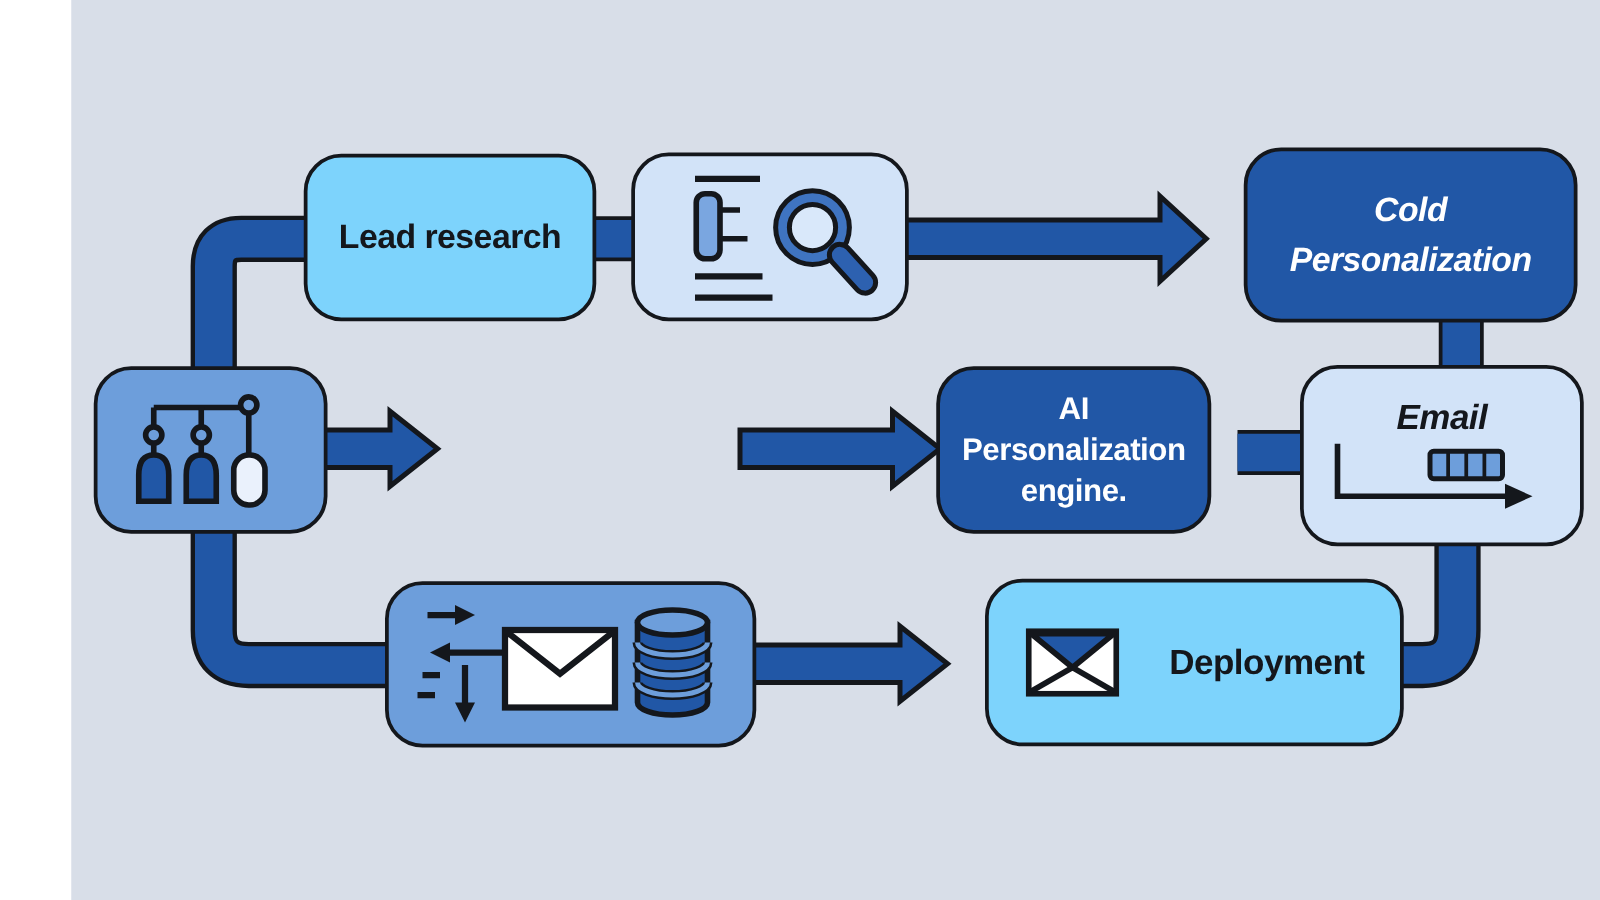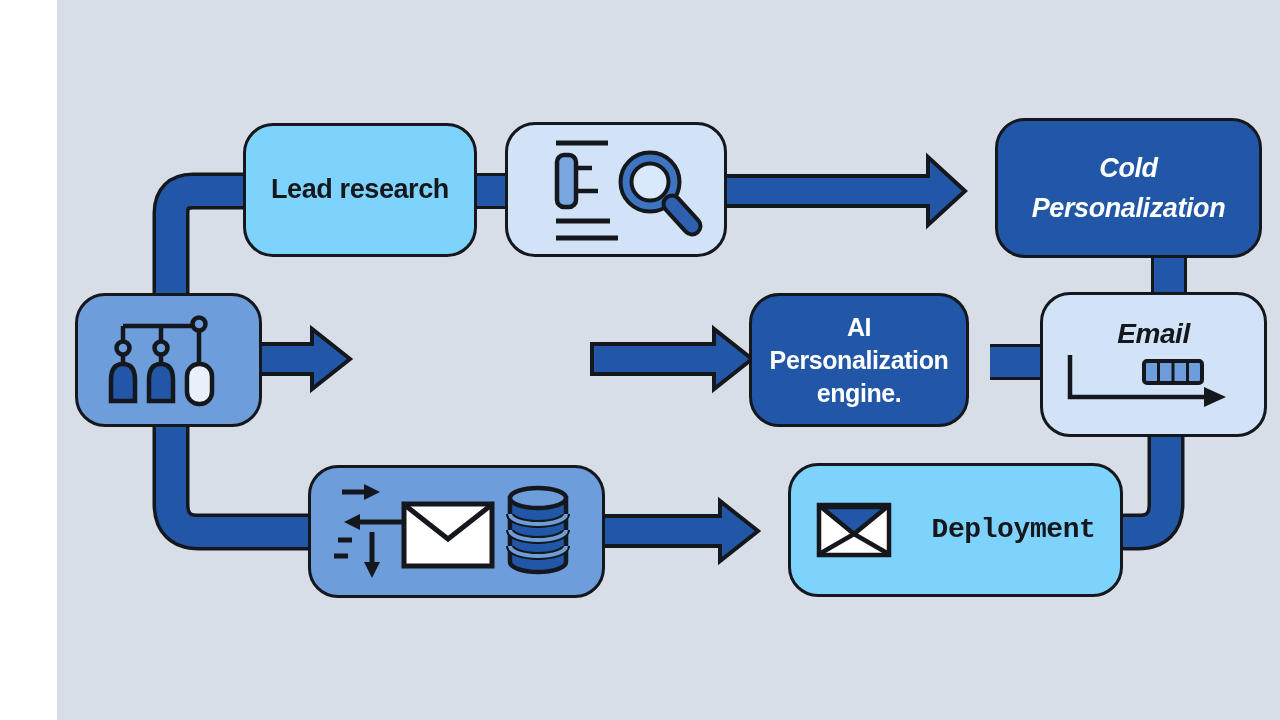--- a/index.html
+++ b/index.html
@@ -27,21 +27,21 @@
   .cold-label{font-size:27px;line-height:1.5;font-style:italic;}
   #node-lead-research{left:243px;top:123px;width:234px;height:134px;}
   #node-search{left:505px;top:122px;width:222px;height:135px;}
   #node-cold{left:995px;top:118px;width:267px;height:140px;}
   #node-sources{left:75px;top:293px;width:187px;height:134px;}
   #node-data{left:372px;top:295px;width:225px;height:127px;}
   #node-ai{left:749px;top:293px;width:220px;height:134px;}
   #node-email{left:1040px;top:292px;width:227px;height:145px;justify-content:flex-start;}
   #node-email .node-label{margin-top:22px;font-style:italic;}
   #node-pipeline{left:308px;top:465px;width:297px;height:133px;}
-  #node-deployment{left:788px;top:463px;width:335px;height:134px;flex-direction:row;gap:38px;font-family:Liberation Mono, monospace;}
+  #node-deployment{left:788px;top:463px;width:335px;height:134px;flex-direction:row;gap:38px;}
 </style>
 </head>
 <body>
 
 <div class="canvas">
   <div class="left-stripe"></div>
 
   <svg class="wires" viewBox="0 0 1280 720">
 
     <g>

